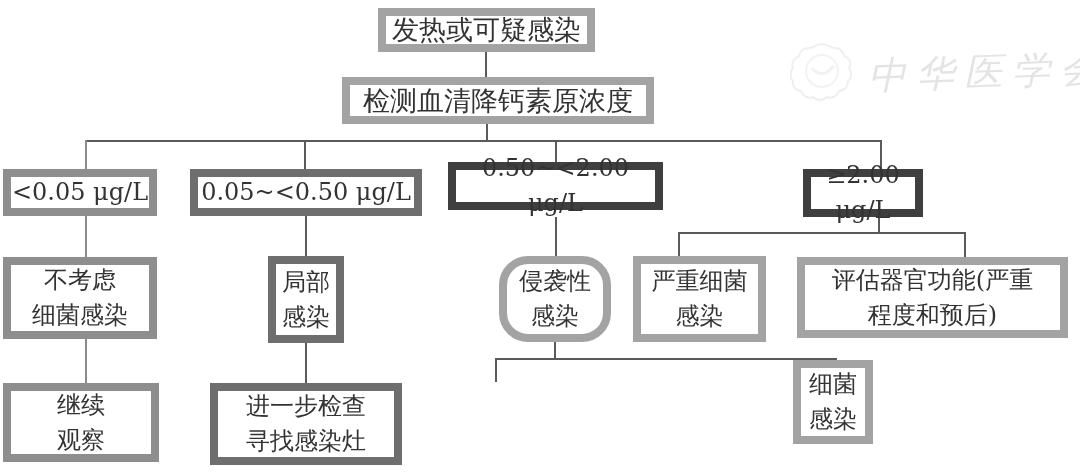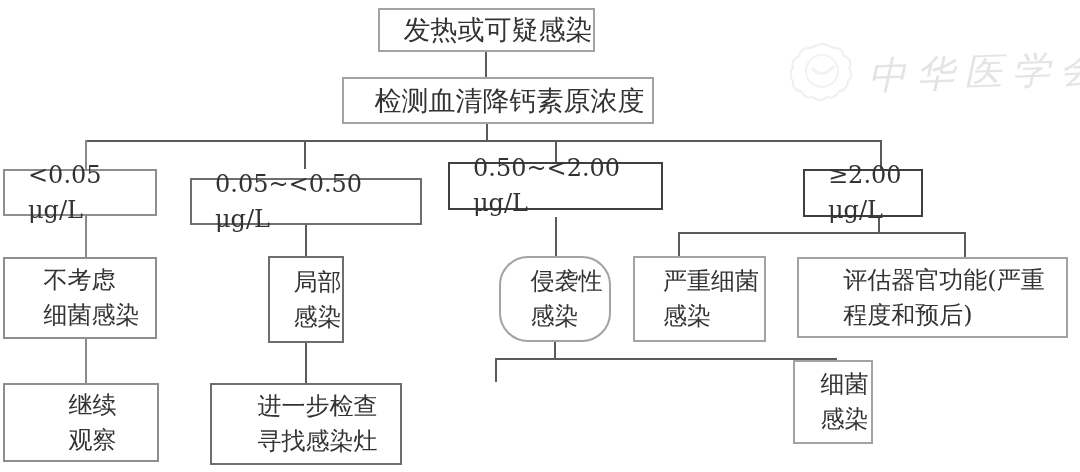--- a/index.html
+++ b/index.html
@@ -6,47 +6,47 @@
   #canvas{
     position:relative;
     width:1080px;height:472px;
     background:#ffffff;
     overflow:hidden;
     font-family:"DejaVu Serif","Liberation Serif",serif;
   }
   .box{
     position:absolute;
     box-sizing:border-box;
-    border:2px solid #a3a3a3;
+    border:8px solid #a3a3a3;
     background:#ffffff;
     display:flex;
     align-items:center;
     justify-content:center;
+    text-align:center;
     white-space:pre-line;
     color:#333333;
     font-size:24px;
     line-height:1.45;
     z-index:2;
-    padding-left:23px;
   }
   .box.light{border-color:#8e8e8e;}
   .box.mid{border-color:#6e6e6e;}
   .box.dark{border-color:#3f3f3f;}
   .line{
     position:absolute;
     background:#5a5a5a;
     z-index:1;
   }
   .line.light{background:#8a8a8a;}
   
   #n-fever {left:378px;top:8px;width:217px;height:44px;font-size:27px;}
   #n-test  {left:342px;top:77px;width:312px;height:47px;font-size:27px;}
   
   #n-b1{left:3px;  top:169px;width:154px;height:47px;}
-  #n-b2{left:190px;top:178px;width:232px;height:47px;}
+  #n-b2{left:190px;top:169px;width:232px;height:47px;}
   #n-b3{left:448px;top:162px;width:215px;height:48px;}
   #n-b4{left:803px;top:169px;width:120px;height:48px;}
   
   #n-nobact {left:3px;  top:257px;width:154px;height:82px;}
   #n-local  {left:268px;top:256px;width:76px; height:87px;}
   #n-invasive{left:499px;top:256px;width:112px;height:86px;border-radius:29px;}
   #n-severe {left:633px;top:256px;width:133px;height:86px;}
   #n-assess {left:797px;top:257px;width:271px;height:81px;}
   
   #n-observe{left:3px;  top:383px;width:156px;height:79px;}

